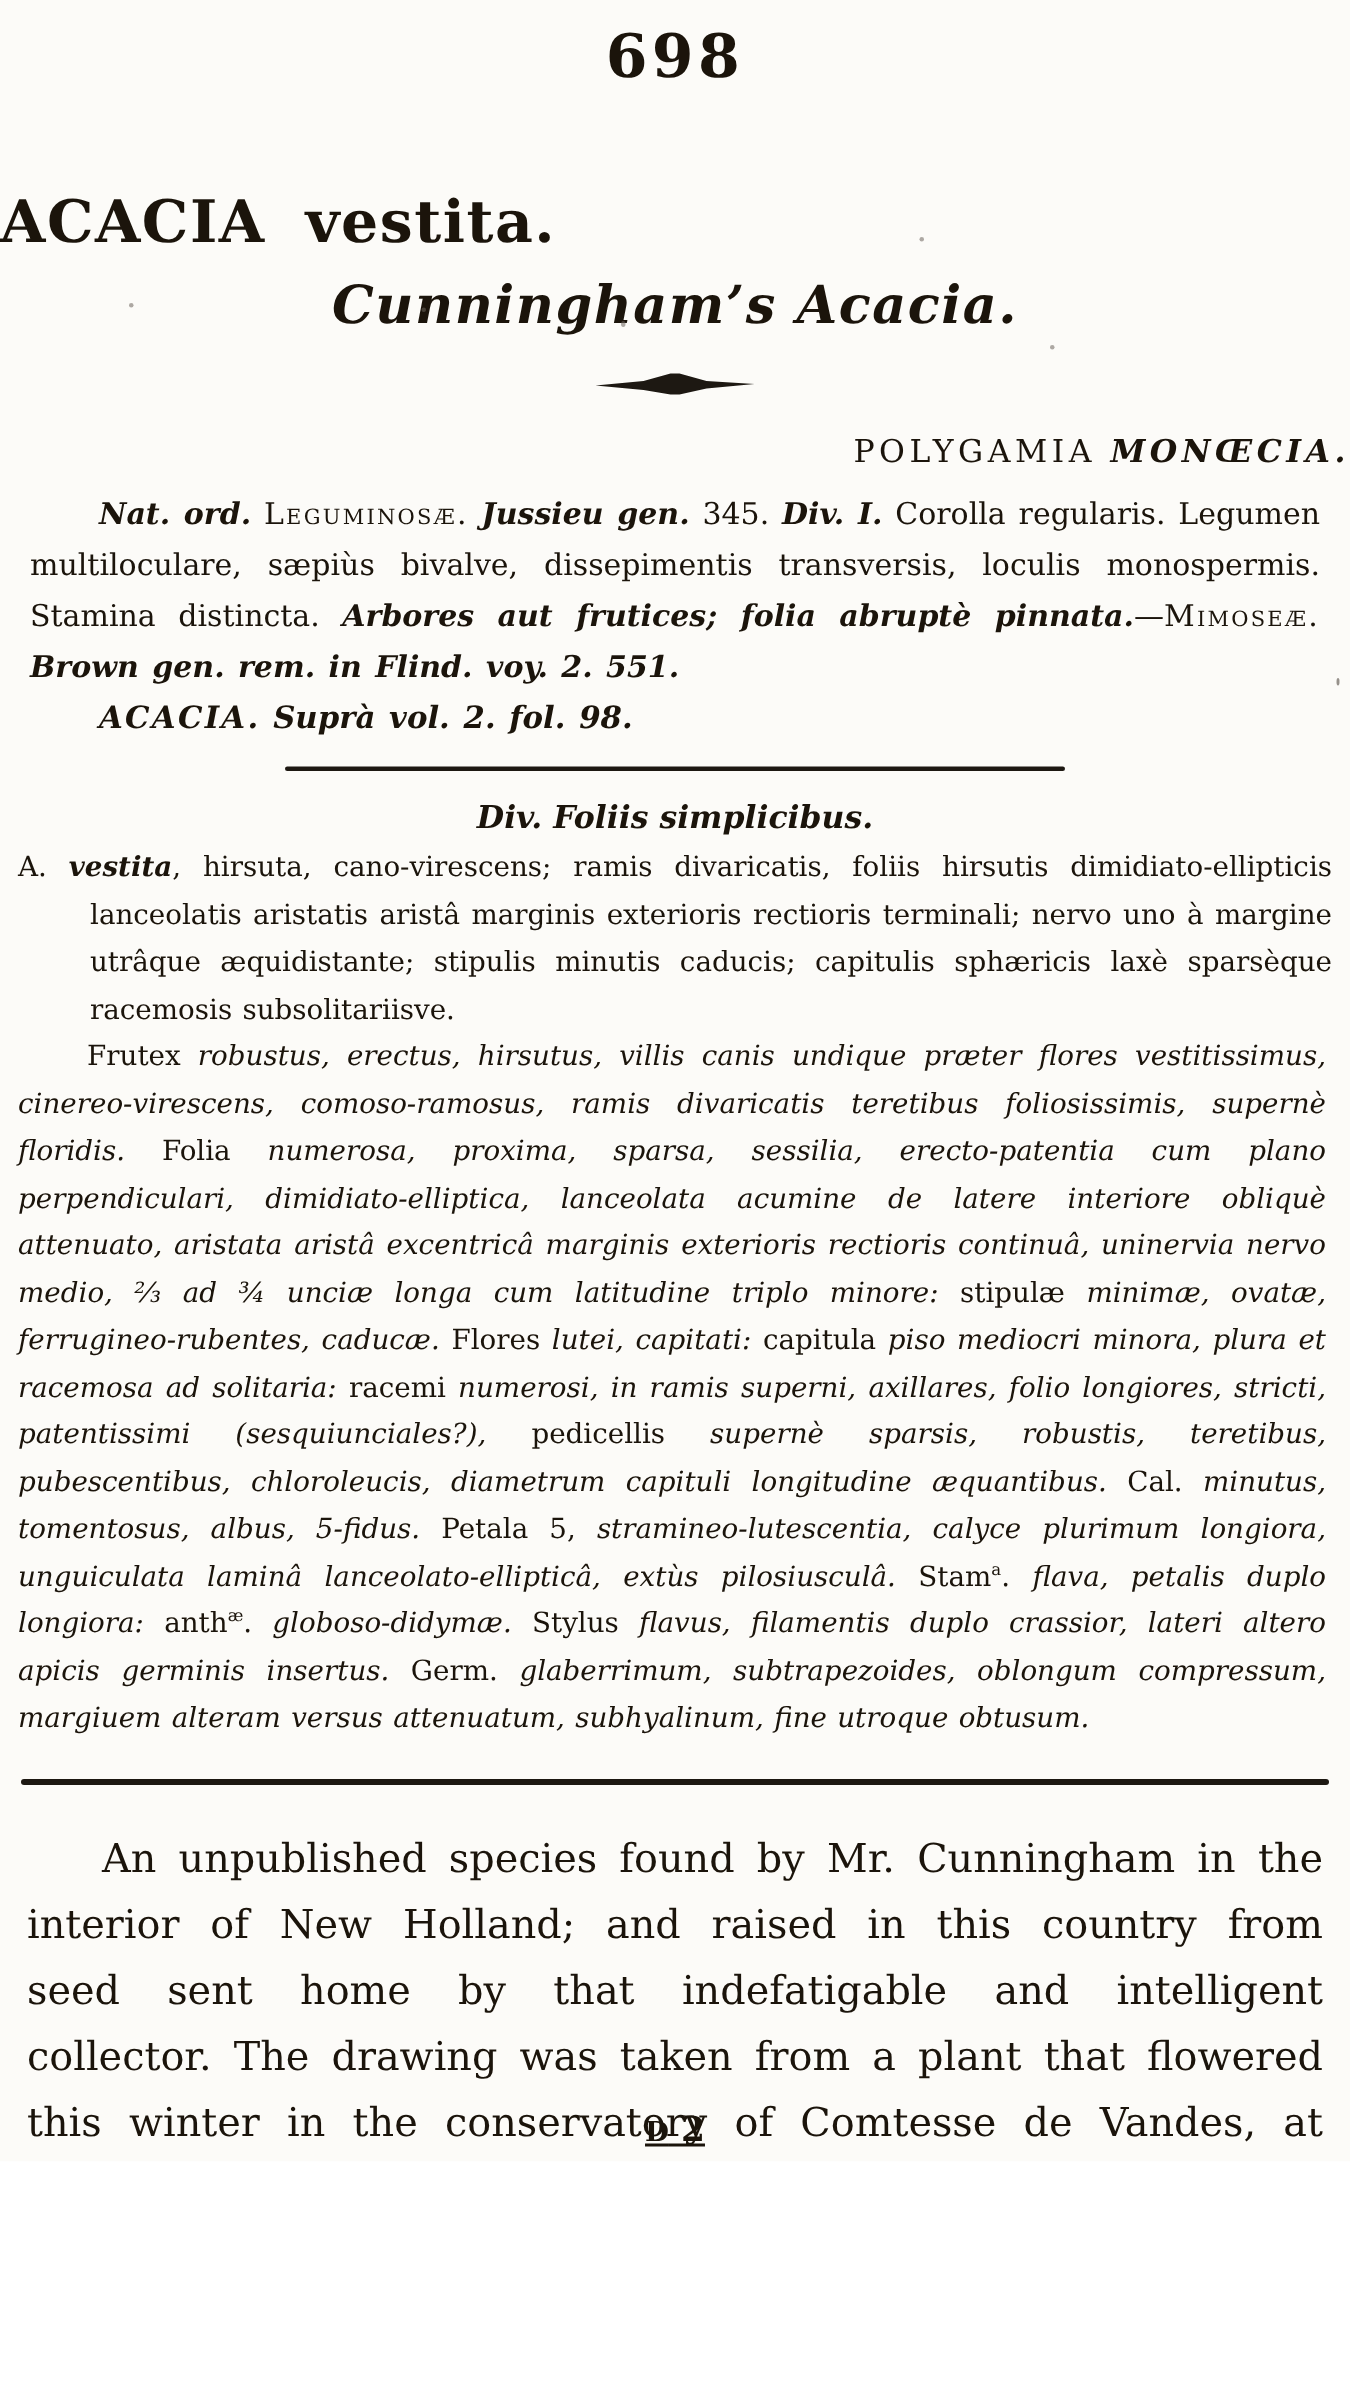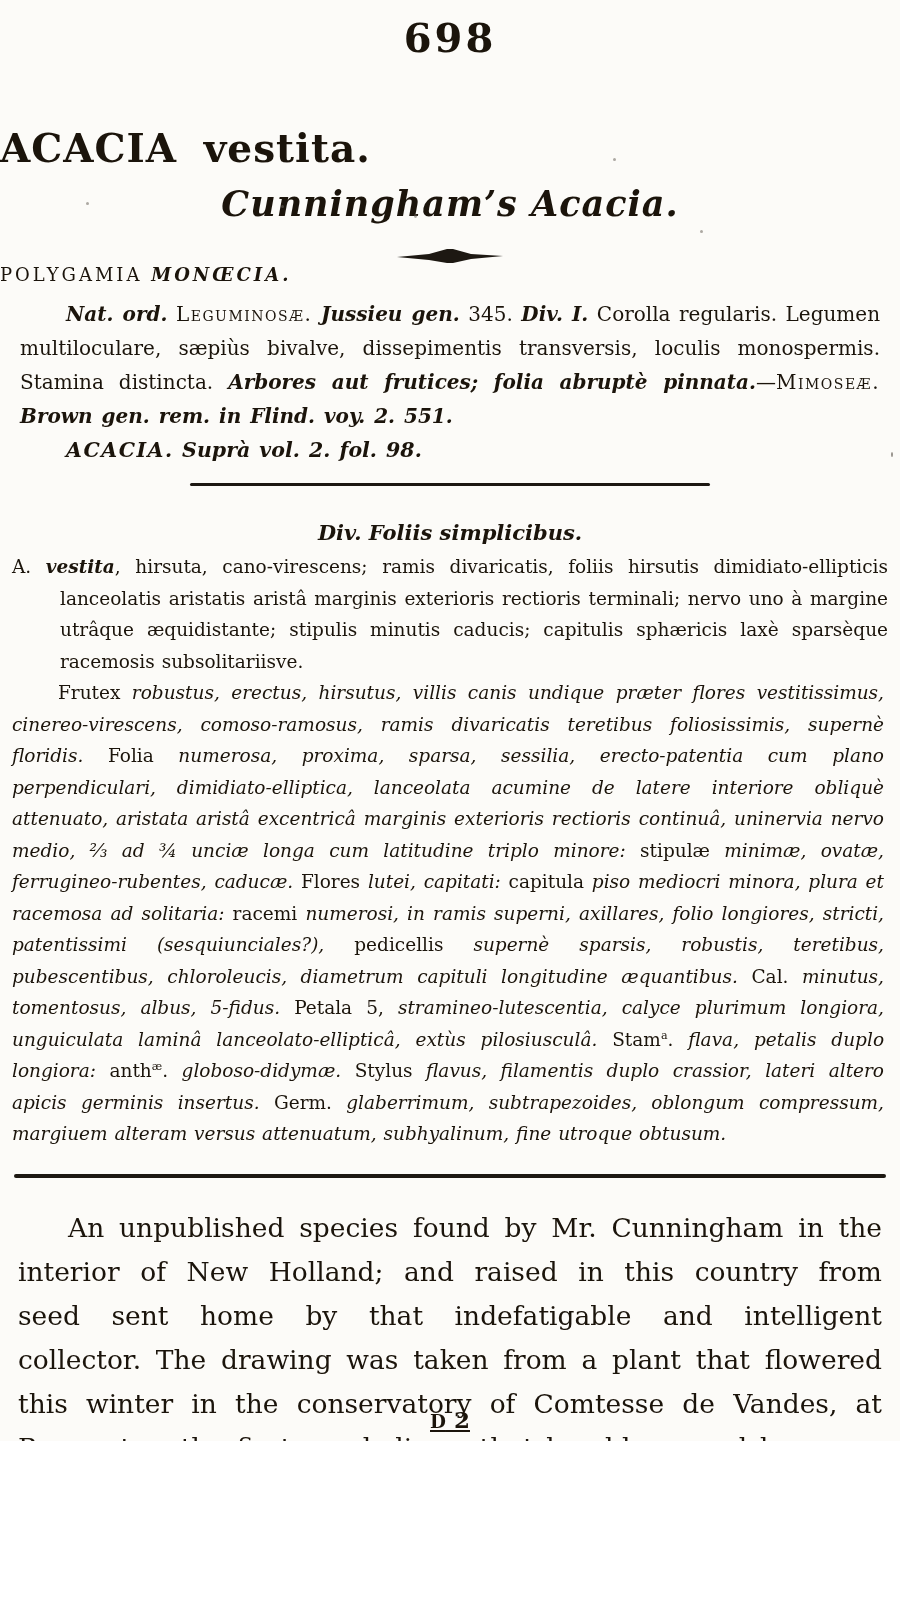--- a/index.html
+++ b/index.html
@@ -25,41 +25,42 @@
     word-spacing:12px;letter-spacing:1px;
   }
   .subtitle{
     margin:12px 0 0 0;
     text-align:center;
     font-size:35px;font-weight:bold;font-style:italic;
     letter-spacing:1px;
   }
   .ornament{ text-align:center; margin-top:24px; height:16px;}
   .classline{
-    text-align:left;
-    font-size:18px;
+    margin-top:24px;
+    text-align:right;
+    font-size:21px;
   }
   .natord{
     margin:12px 20px 0 20px;
     font-size:20px;line-height:34px;
     text-align:justify;
     text-indent:46px;
     word-spacing:2px;
   }
   .acaciaref{
     margin:0 20px;
     font-size:20.5px;line-height:34px;
     text-indent:46px;
     word-spacing:2px;
   }
   .rule{background:#1d1812;border-radius:2px;}
   .rule-top{height:3px;width:520px;margin:16px auto 0 auto;}
   .rule-bottom{height:4px;width:872px;margin:24px auto 0 auto;}
   .divheading{
-    margin-top:34px;
+    margin-top:18px;
     text-align:center;
     font-size:21px;font-weight:bold;font-style:italic;
   }
   .latinblock{font-size:18.5px;line-height:31.5px;}
   .diagnosis{
     margin:6px 12px 0 12px;
     padding-left:48px;text-indent:-48px;
     text-align:justify;
     word-spacing:1px;
   }

